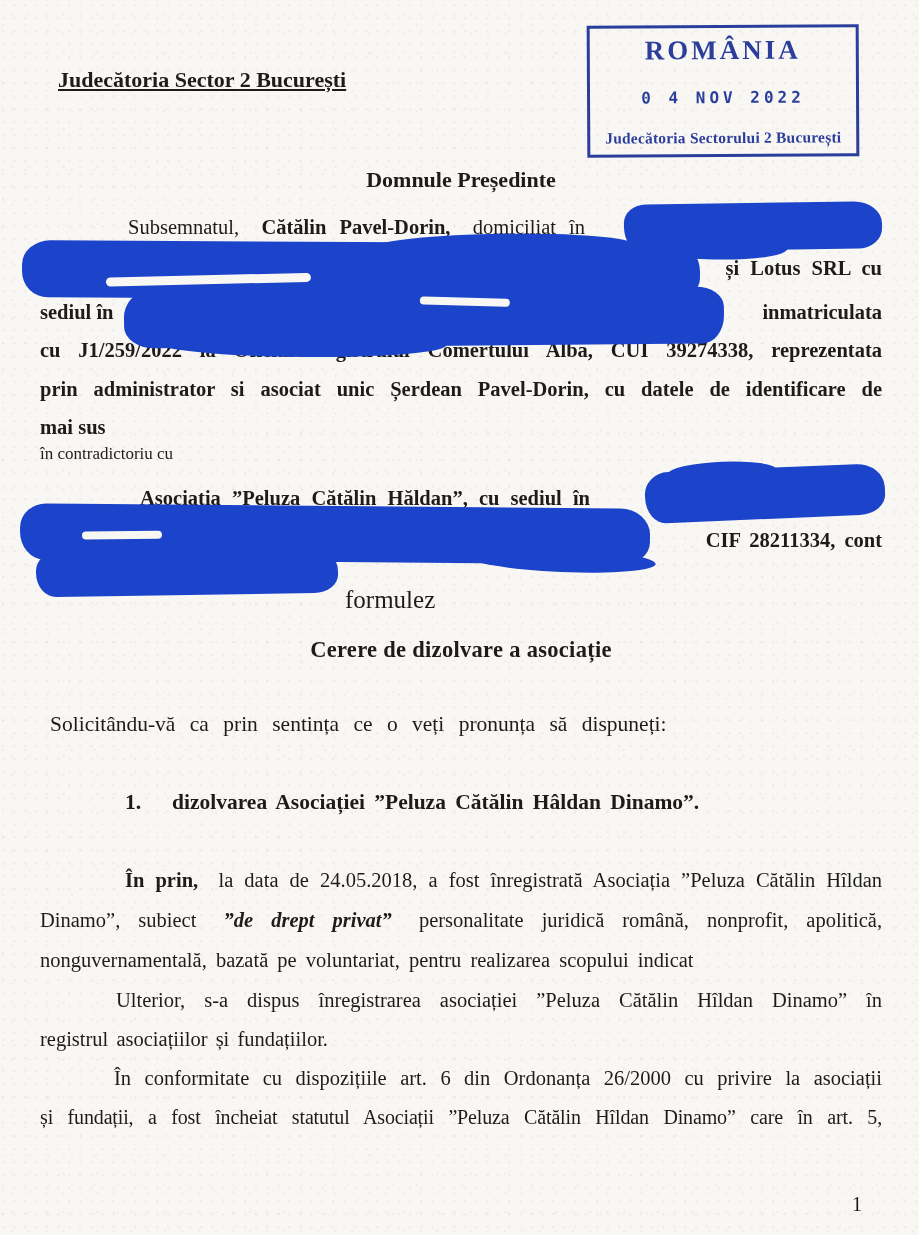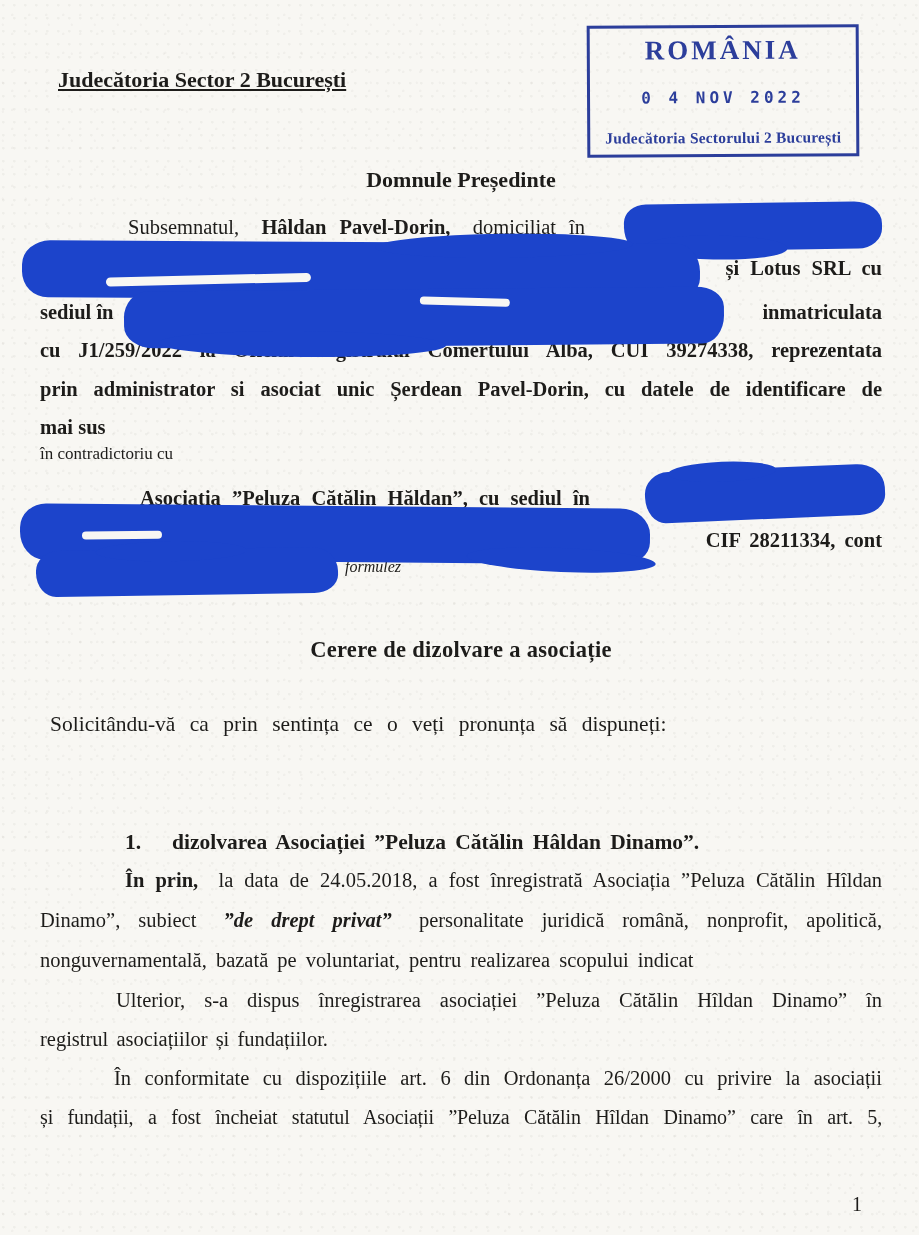--- a/index.html
+++ b/index.html
@@ -30,24 +30,24 @@
   .salutation  { top:164px; font-size:22px; }
   .il1 { top:211px; text-indent:88px; }
   .il2 { top:252px; }
   .il3 { top:296px; }
   .il4 { top:334px; }
   .il5 { top:373px; }
   .il6 { top:411px; }
   .il7 { top:438px; font-size:17px; }
   .il8 { top:482px; text-indent:100px; }
   .il9 { top:524px; }
-  .il10 { top:551px; padding-left:305px; font-size:16px;font-style:italic; }
+  .il10 { top:584px; padding-left:305px; font-size:25px; }
   .doc-title { top:634px; font-size:22.5px; letter-spacing:.3px; }
   .request { top:708px; font-size:21.5px; text-indent:10px; }
-  .item1 { top:786px; text-indent:85px; font-size:21.5px;margin-top:40px; }
+  .item1 { top:786px; text-indent:85px; font-size:21.5px; }
   .f1 { top:864px; text-indent:85px; }
   .f2 { top:904px; }
   .f3 { top:944px; }
   .f4 { top:984px; text-indent:76px; }
   .f5 { top:1023px; }
   .f6 { top:1062px; text-indent:74px; }
   .f7 { top:1101px; font-size:20px; letter-spacing:-0.15px; }
   .page-num { top:1188px; left:852px; width:40px; font-size:20px; }
 
   
@@ -99,21 +99,21 @@
   <div class="stamp">
     <div class="stamp-country">ROMÂNIA</div>
     <div class="stamp-date">0 4 NOV 2022</div>
     <div class="stamp-court">Judecătoria Sectorului 2 București</div>
   </div>
 
   <div class="line salutation b center">Domnule Președinte</div>
 
   <div class="line il1 ws8">
     <span class="seg">Subsemnatul,</span>
-    <span class="seg b">Hâldan Pavel-Dorin,</span>
+    <span class="seg b">Cătălin Pavel-Dorin,</span>
     <span class="seg">domiciliat în</span>
   </div>
 
   <div class="line il2 b right ws6">și Lotus SRL cu</div>
 
   <div class="line il3 b split">
     <span>sediul în</span>
     <span>inmatriculata</span>
   </div>
 

